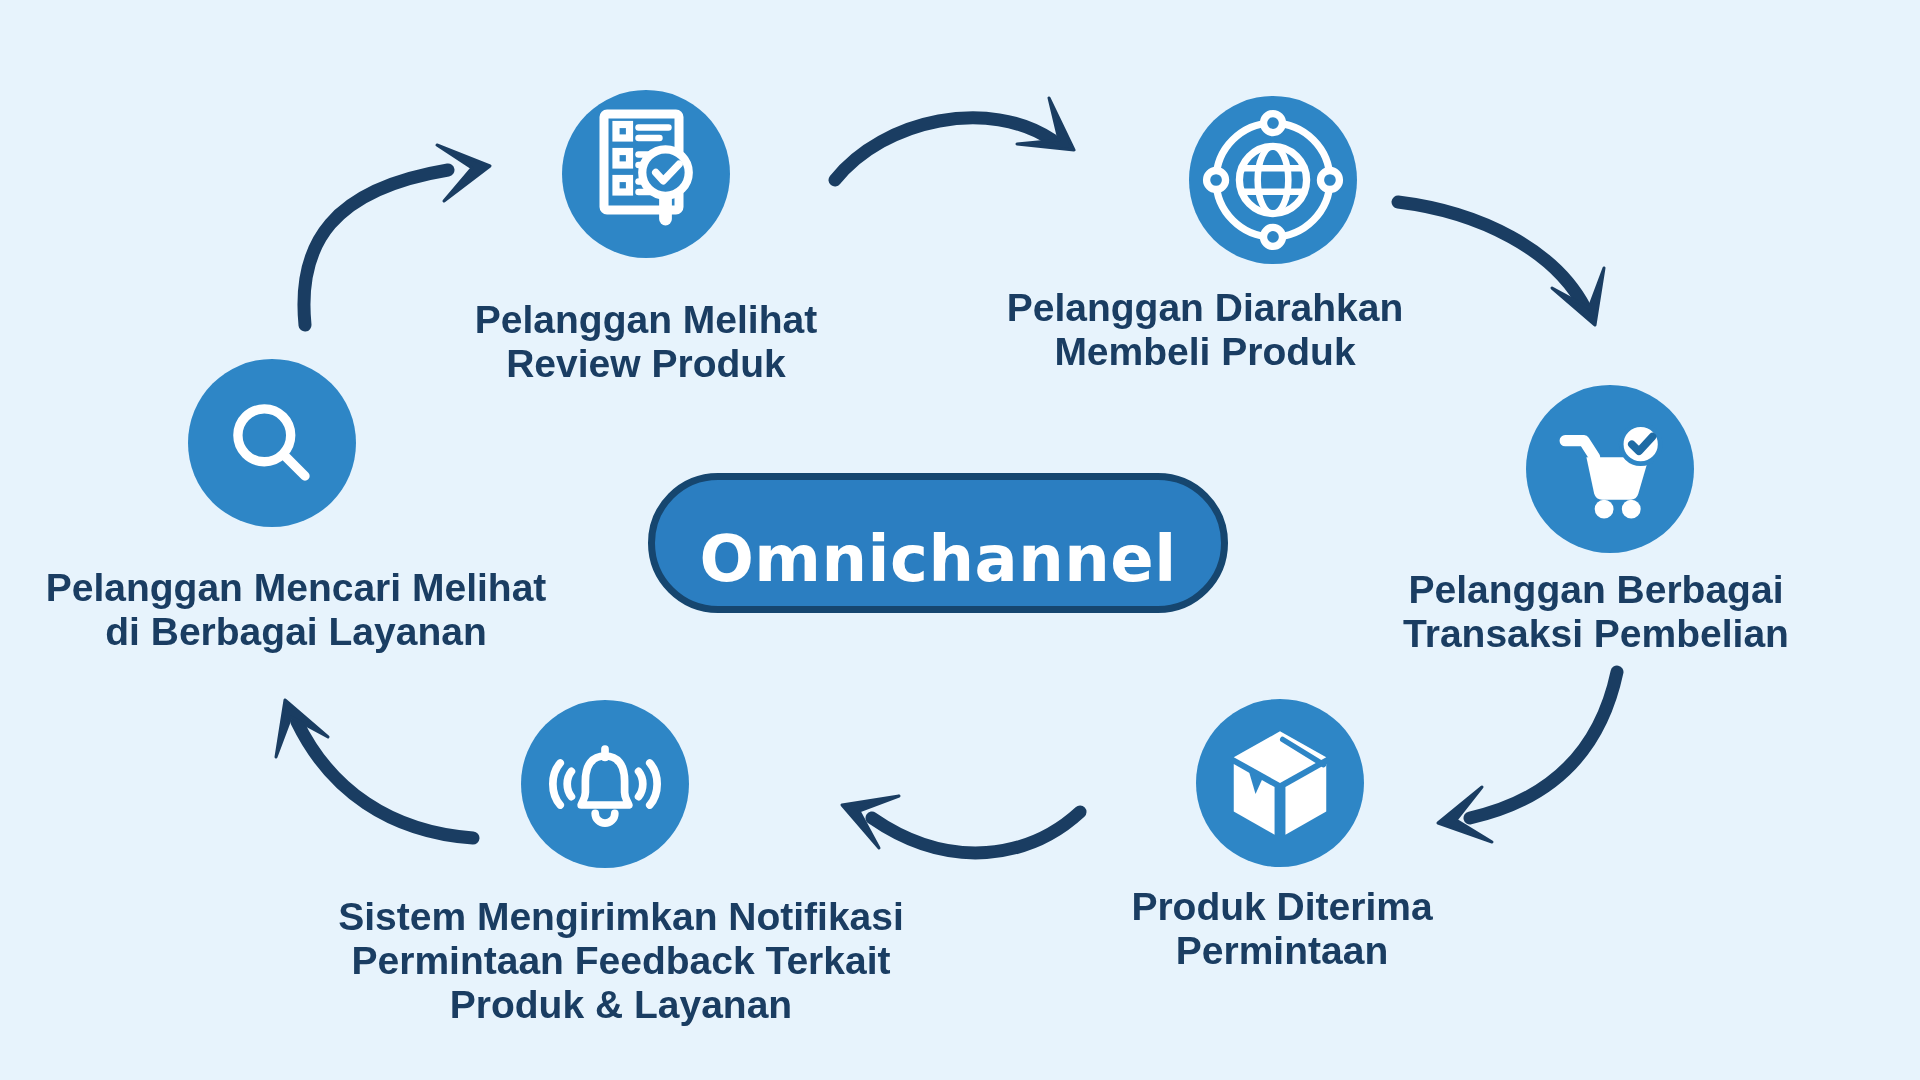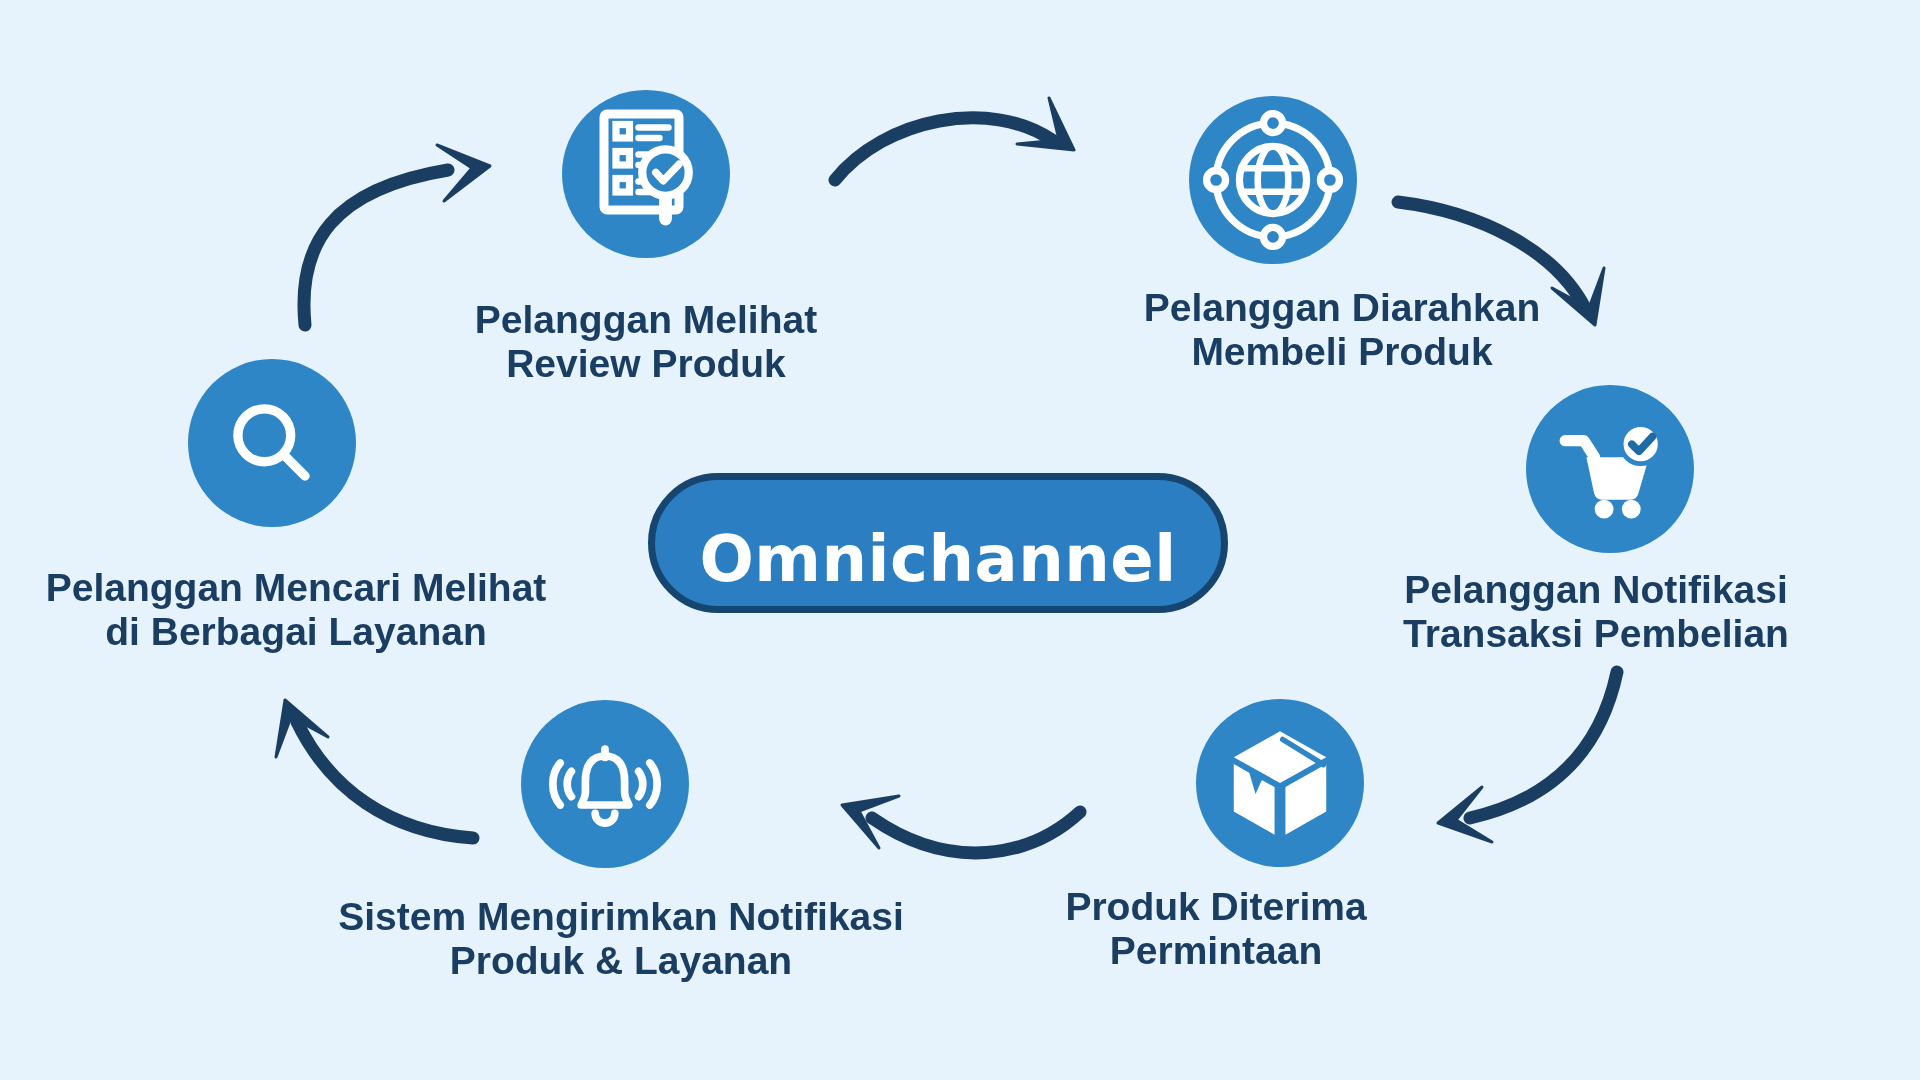--- a/index.html
+++ b/index.html
@@ -14,23 +14,23 @@
   .c-review{left:562px;top:90px;}
   .c-globe{left:1189px;top:96px;}
   .c-cart{left:1526px;top:385px;}
   .c-box{left:1196px;top:699px;}
   .c-bell{left:521px;top:700px;}
 
   .label{position:absolute;transform:translateX(-50%);text-align:center;color:#1A3D62;
          font-size:39px;line-height:44px;font-weight:600;white-space:nowrap;}
   .l-search{left:296px;top:566px;}
   .l-review{left:646px;top:298px;}
-  .l-globe{left:1342px;top:286px;}
+  .l-globe{left:1205px;top:286px;}
   .l-cart{left:1596px;top:568px;}
-  .l-box{left:1216px;top:885px;}
+  .l-box{left:1282px;top:885px;}
   .l-bell{left:621px;top:895px;}
 
   .pill{position:absolute;left:648px;top:473px;width:580px;height:140px;box-sizing:border-box;
         background:#2B7EC1;border:7px solid #16466F;border-radius:80px;
         display:flex;align-items:center;justify-content:center;}
   .pill span{color:#FFFFFF;font-size:64px;font-weight:800;letter-spacing:.5px;
              font-family:"DejaVu Sans","Liberation Sans",sans-serif;margin-top:32px;}
 </style>
 </head>
 <body>
@@ -121,21 +121,21 @@
     <svg width="118" height="118" viewBox="0 0 100 100">
       <path d="M12 26 h16 l9 14" stroke="#FFFFFF" stroke-width="9.5" fill="none" stroke-linecap="round" stroke-linejoin="round"></path>
       <path d="M30 40 h53 l-9 31 a7 7 0 0 1 -6.7 5 h-24 a7 7 0 0 1 -6.7 -5 z" fill="#FFFFFF"></path>
       <circle cx="45" cy="84" r="8" fill="#FFFFFF"></circle>
       <circle cx="68" cy="84" r="8" fill="#FFFFFF"></circle>
       <circle cx="76" cy="29" r="16.5" fill="#FFFFFF" stroke="#2E86C6" stroke-width="4"></circle>
       <path d="M68.5 29 l6 6 l11.5 -12.5" stroke="#1E6BA5" stroke-width="6.5" fill="none" stroke-linecap="round" stroke-linejoin="round"></path>
     </svg>
   </div>
   <div class="label l-cart">
-    <div>Pelanggan Notifikasi</div>
+    <div>Pelanggan Berbagai</div>
     <div>Transaksi Pembelian</div>
   </div>
 
   <div class="circle c-box">
     <svg width="136" height="136" viewBox="0 0 100 100">
       <g fill="#FFFFFF">
         <polygon points="50,12 84,31 50,50 16,31"></polygon>
         <polygon points="16,36 46,53 46,88 16,71"></polygon>
         <polygon points="84,36 54,53 54,88 84,71"></polygon>
       </g>
@@ -156,16 +156,17 @@
         <path d="M43 71 a 7,7 0 0 0 14,0"></path>
         <path d="M26 41 c -4,5 -4,13 0,18"></path>
         <path d="M18 35 c -7,8 -7,22 0,30"></path>
         <path d="M74 41 c 4,5 4,13 0,18"></path>
         <path d="M82 35 c 7,8 7,22 0,30"></path>
       </g>
     </svg>
   </div>
   <div class="label l-bell">
     <div>Sistem Mengirimkan Notifikasi</div>
+    <div>Permintaan Feedback Terkait</div>
     <div>Produk &amp; Layanan</div>
   </div>
 
 </div>
 
 </body></html>

